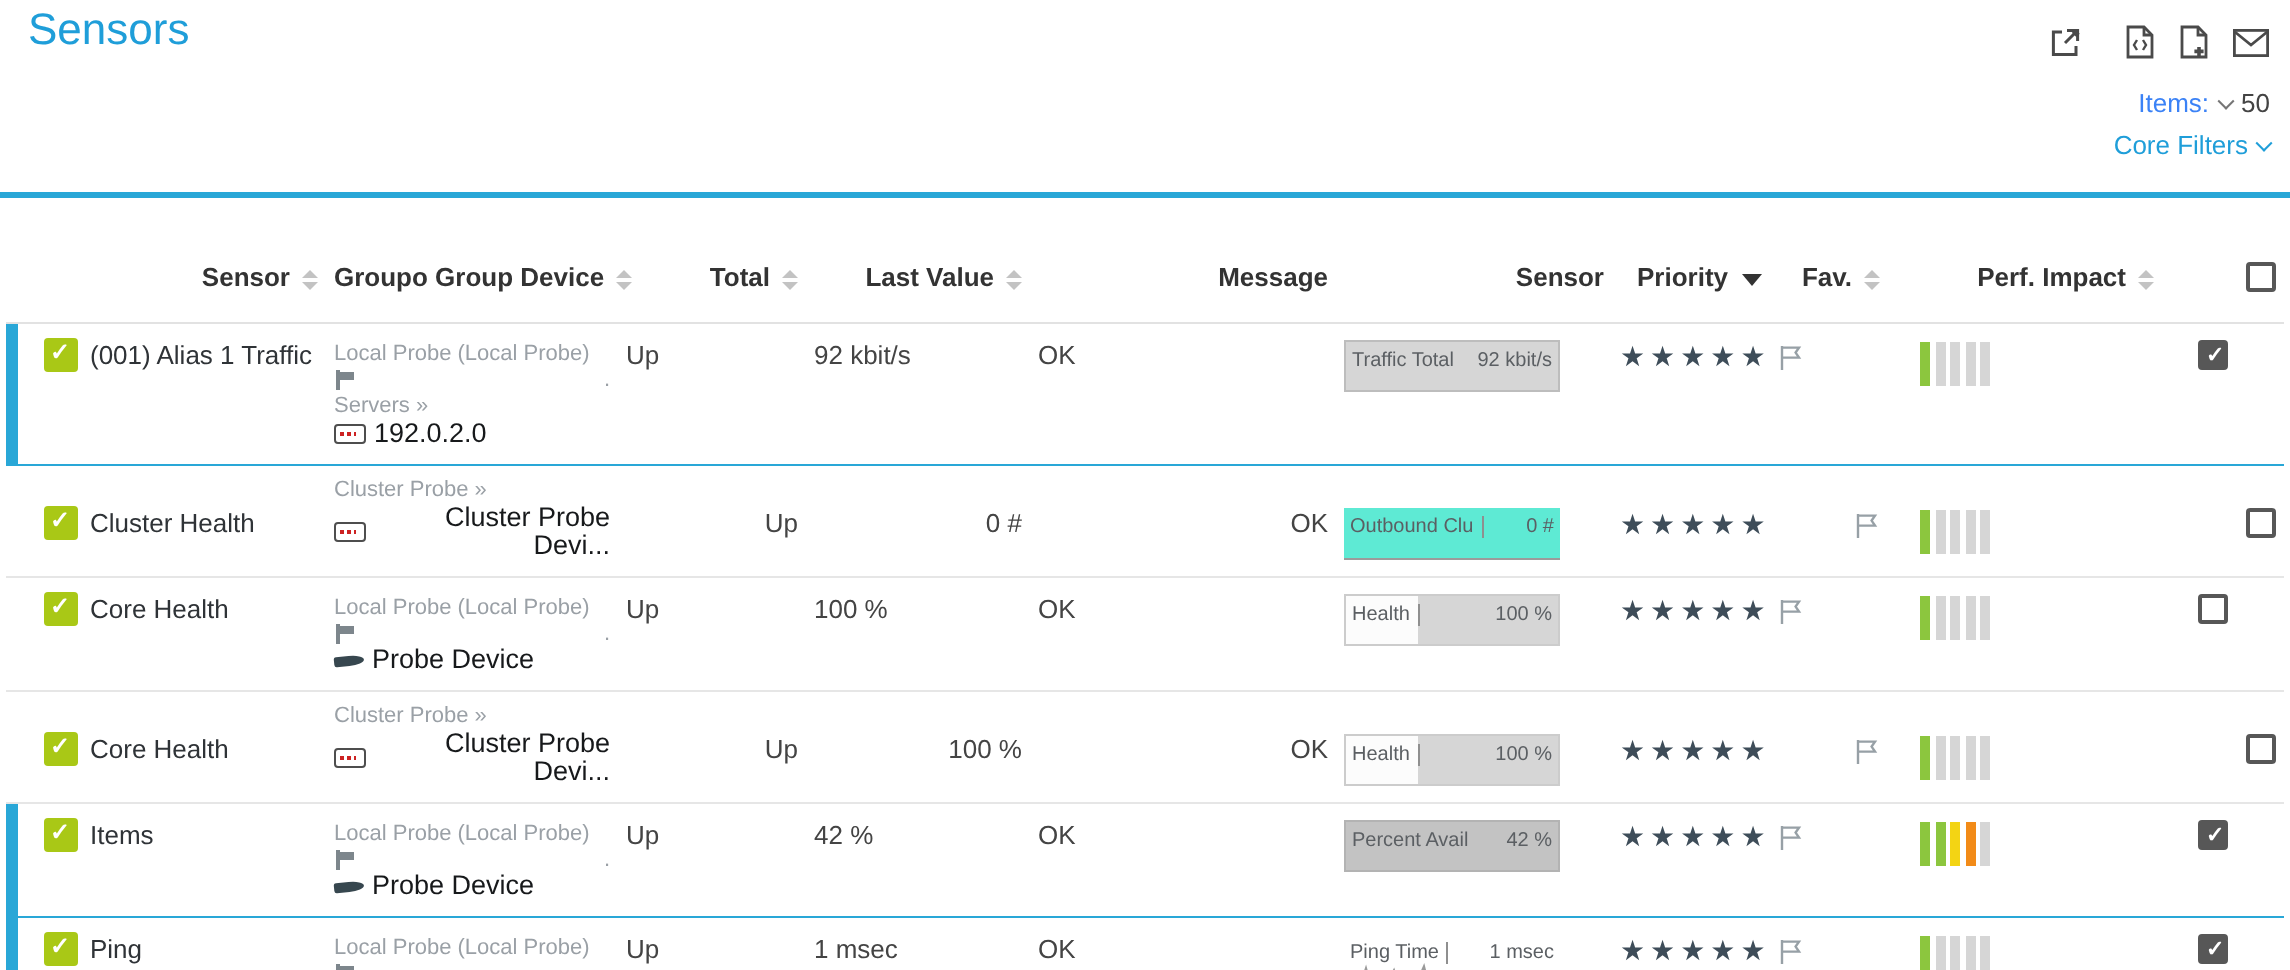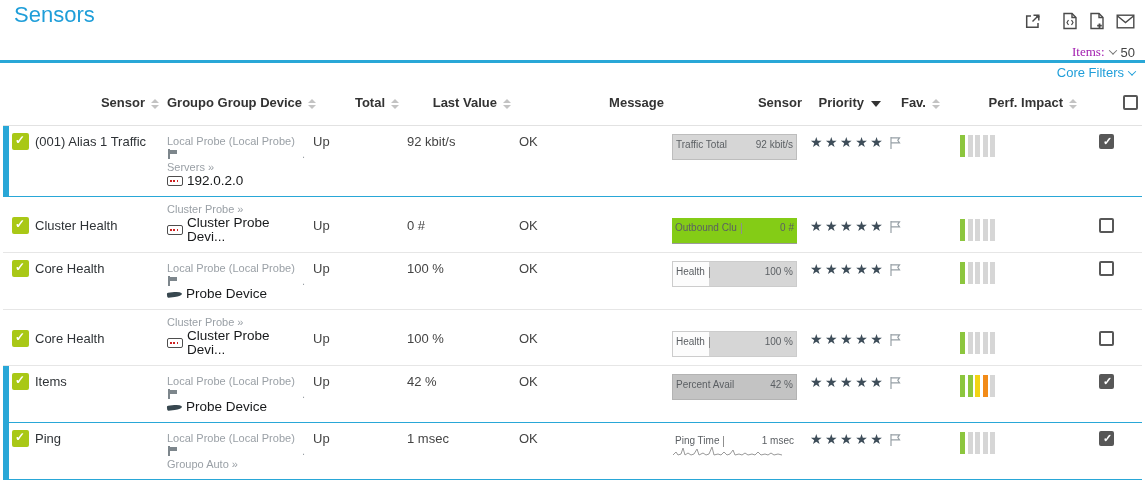--- a/index.html
+++ b/index.html
@@ -3,73 +3,73 @@
 <meta charset="utf-8">
 <style>
   * { box-sizing: border-box; }
   html,body { margin:0; padding:0; }
   body {
     width:1145px; height:485px; overflow:hidden;
     background:#ffffff; color:#333;
     font-family:"Liberation Sans", sans-serif;
   }
   
-  .topbar { position:relative; height:60px; }
+  .topbar { position:relative; height:96px; }
   .page-title { position:absolute; left:14px; top:2px; font-size:22px; font-weight:400; color:#1f9ed9; }
   .tool-icons { position:absolute; right:10px; top:12px; display:flex; align-items:center; gap:11px; }
   .tool-icons .ticon { cursor:pointer; display:inline-flex; }
   .tool-icons .ticon:first-child { margin-right:10px; }
   .items-line { position:absolute; right:10px; top:44px; font-size:13px; color:#444; display:flex; align-items:center; gap:5px; }
-  .items-label { color:#a21caf;font-family:Liberation Serif, serif; }
+  .items-label { color:#3b82f6; }
   .chev { width:6px; height:6px; border-right:1.4px solid currentColor; border-bottom:1.4px solid currentColor;
           transform:rotate(45deg) translate(-1px,-1px); display:inline-block; color:#757575; }
   .show-filters { position:absolute; right:10px; top:65px; font-size:13px; color:#1f9ed9; display:flex; align-items:center; gap:5px; cursor:pointer; }
   .show-filters .chev { color:#1f9ed9; }
   .divider { height:3px; background:#29a7d7; width:100%; }
   
   table { border-collapse:collapse; table-layout:fixed; width:1139px; margin:26px 0 0 3px; }
   col.c1{width:160px} col.c2{width:146px} col.c3{width:94px} col.c4{width:112px} col.c5{width:153px}
   col.c6{width:138px} col.c7{width:79px} col.c8{width:59px} col.c9{width:137px} col.c10{width:61px}
   thead th { text-align:right; font-size:13px; font-weight:bold; color:#333; padding:6px 4px 12px 4px; vertical-align:top; cursor:pointer; white-space:nowrap; }
   thead th:first-child { padding-left:17px; }
   thead tr { border-bottom:1px solid #e2e2e2; }
   .sort { display:inline-flex; flex-direction:column; gap:2px; margin-left:6px; vertical-align:middle; }
   .tri-up { width:0;height:0;border-left:4px solid transparent;border-right:4px solid transparent;border-bottom:4px solid #c3c3c3; }
   .tri-down { width:0;height:0;border-left:4px solid transparent;border-right:4px solid transparent;border-top:4px solid #c3c3c3; }
   .tri-solid-down { width:0;height:0;border-left:5px solid transparent;border-right:5px solid transparent;border-top:6px solid #333; margin-left:7px; display:inline-block; vertical-align:middle; }
   tbody tr { border-bottom:1px solid #e6e6e6; }
   tbody tr.selected { border-top:1px solid #29a7d7; border-bottom:1px solid #29a7d7; }
   tbody tr.selected td:first-child { box-shadow:inset 6px 0 0 #29a7d7; }
   tbody td { vertical-align:top; padding:8px 4px 8px 4px; font-size:13px; color:#444; }
-  tbody td.c-sensor { padding-left:9px; }
-  tr.offset td { padding-top:21px; }
+  tbody td.c-sensor { padding-left:19px; }
+  tr.offset td { padding-top:21px;text-align:right; }
   tr.offset td.c-device { padding-top:5px; }
   
   .sensor-flex { display:flex; align-items:flex-start; gap:6px; }
   .sensor-ok { flex:0 0 auto; width:17px; height:17px; background:#a9c816; border-radius:2px; position:relative; margin-top:-1px; }
   .sensor-ok::after { content:"\2713"; position:absolute; left:3px; top:0px; color:#fff; font-size:12px; font-weight:bold; }
   .sensor-name { color:#2f3337; cursor:pointer; }
   
   .dev-line { display:flex; align-items:center; gap:4px; line-height:14px; max-width:140px; color:#17191b; font-size:13.5px; cursor:pointer; }
   .dev-line.muted { color:#9aa0a6; font-size:11px; cursor:pointer; }
   .dev-line .suffix { margin-left:auto; color:#9aa0a6; font-size:11px; }
   .dev-line.flagline { height:12px; cursor:default; }
   .ic-flag { width:11px; height:10px; position:relative; display:inline-block; }
   .ic-flag::before { content:""; position:absolute; left:1px; top:0; width:1.5px; height:10px; background:#7d868c; }
   .ic-flag::after { content:""; position:absolute; left:2.5px; top:0.5px; width:7px; height:4.5px; background:#7d868c; }
   .ic-device { width:16px; height:10px; border:1.5px solid #4e4e4e; border-radius:2px; position:relative; display:inline-block; flex:0 0 auto; }
   .ic-device::before { content:""; position:absolute; left:1.5px; top:2.5px; width:8px; height:2.5px;
      background:repeating-linear-gradient(90deg,#cc2222 0 2px,transparent 2px 3.5px); }
   .ic-probe { width:15px; height:5px; background:#37474f; border-radius:2px 80% 80% 2px; transform:rotate(-6deg); display:inline-block; flex:0 0 auto; }
   
-  .graph-box { width:125px; height:26px; position:relative; font-size:10px; color:#5b5f63; cursor:pointer; overflow:hidden; }
+  .graph-box { width:108px; height:26px; position:relative; font-size:10px; color:#5b5f63; cursor:pointer; overflow:hidden; }
   .g-filled   { background:#d6d6d6; border:1px solid #bdbdbd; }
   .g-dark     { background:#c3c3c3; border:1px solid #b3b3b3; }
   .g-split    { background:linear-gradient(90deg,#fcfcfc 0 36px,#d6d6d6 36px); border:1px solid #cccccc; }
-  .g-baseline { background:#84cc16; border-bottom:1px solid #9b9b9b; }
+  .g-baseline { background:#5eead4; border-bottom:1px solid #9b9b9b; }
   .g-spark    { background:#fff; }
   .g-label { position:absolute; left:3px; top:4px; white-space:nowrap; }
   .g-value { position:absolute; right:3px; top:4px; white-space:nowrap; }
   .g-split .g-label::after, .g-spark .g-label::after, .g-baseline .g-label::after
     { content:""; display:inline-block; border-left:1px solid #8f8f8f; height:11px; margin-left:4px; vertical-align:-3px; }
   .spark { position:absolute; left:0; bottom:0; }
   
   .stars { color:#3e4d59; font-size:14px; letter-spacing:2.5px; cursor:pointer; white-space:nowrap; }
   .c-fav svg { cursor:pointer; margin-top:2px; }
   .bars { display:flex; gap:2.5px; margin-left:12px; margin-top:1px; }

